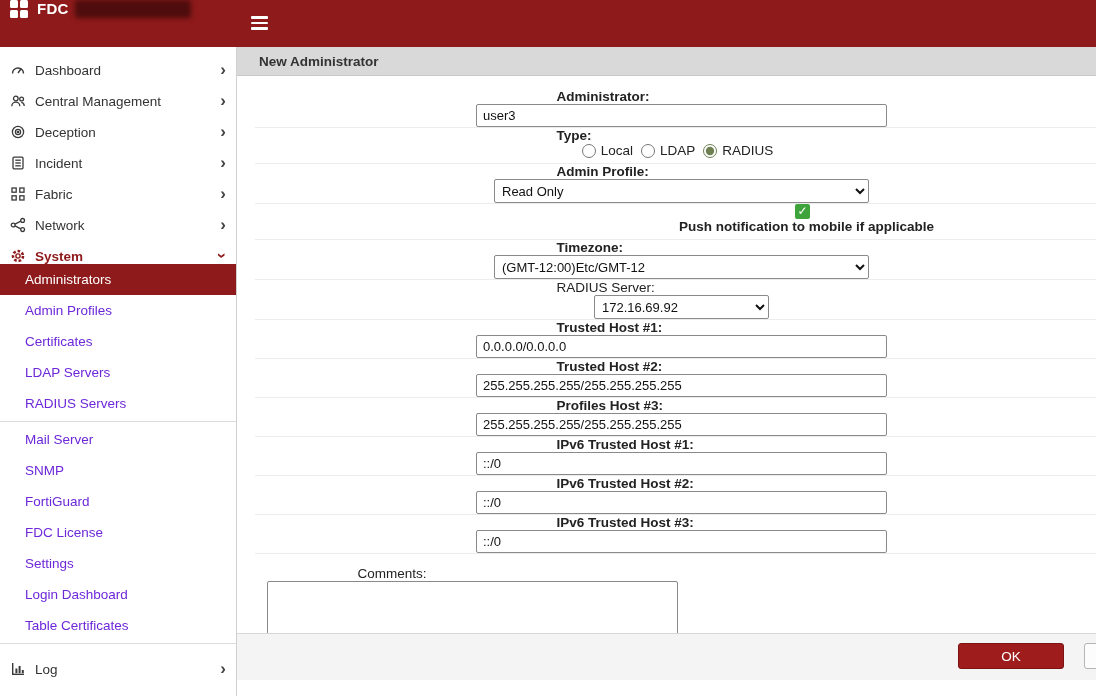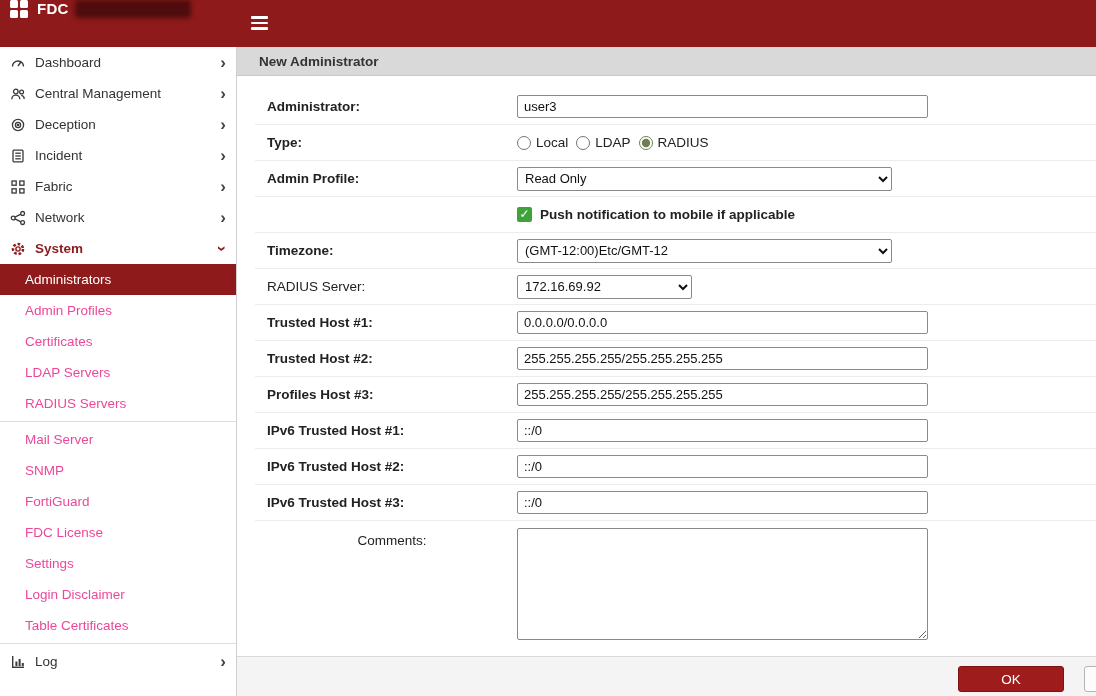--- a/index.html
+++ b/index.html
@@ -27,52 +27,52 @@
   }
   .hamburger { position:absolute; left:251px; top:16px; width:17px; cursor:pointer; }
   .hamburger div { height:2.5px; background:#fff; margin-bottom:3.2px; border-radius:1px; }
 
   
   .sidebar {
     position:absolute; top:47px; left:0; width:237px; bottom:0;
     background:#fff; border-right:1px solid #d0d0d0;
   }
   .nav-item {
-    height:31px; display:flex; align-items:center;
+    height:31px; display:flex; align-items:flex-end;
     padding:0 10px 0 9px; color:#333; font-size:13.5px; cursor:pointer;
   }
   .nav-item .ic { width:17px; height:17px; margin-right:9px; display:flex; align-items:center; justify-content:center; }
   .nav-item .lbl { flex:1; white-space:nowrap; }
   .chev { color:#444; font-size:17px; font-weight:700; line-height:1; display:inline-block; }
   .chev.down { transform:rotate(90deg); }
   .nav-item.system { color:#8e1a1b; font-weight:700; }
   .nav-item.system .chev { color:#8e1a1b; }
   .sub-item {
     height:31px; display:flex; align-items:center;
-    padding-left:25px; font-size:13.5px; color:#ec4899; cursor:pointer; white-space:nowrap;
+    padding-left:25px; font-size:13.5px; color:#6d28d9; cursor:pointer; white-space:nowrap;
   }
   .sub-item.selected { background:#8e1a1b; color:#fff; }
   .sb-divider { border-top:1px solid #ddd; margin:2px 0; }
 
   
   .page-header {
     position:absolute; left:237px; top:47px; width:859px; height:29px;
     background:#d9d9d9; border-bottom:1px solid #c8c8c8;
     display:flex; align-items:center; padding-left:22px;
     font-size:13.5px; font-weight:700; color:#333;
   }
 
   
   .form {
     position:absolute; left:237px; top:76px; width:859px; bottom:44px;
     background:#fff; padding:13px 0 0 18px; overflow:hidden;
   }
   .row {
     display:flex; align-items:center; min-height:36px;
-    border-bottom:1px solid #ececec; padding-left:12px;
+    border-bottom:1px solid #ececec; padding-left:12px;flex-direction:column;
   }
   .row .label { width:250px; font-size:13.5px; color:#222; flex-shrink:0; }
   .row .label.b { font-weight:700; }
   .ti {
     width:411px; height:23px; border:1px solid #8a8a8a; border-radius:2px;
     font-size:13px; padding:0 6px; font-family:inherit; color:#111; background:#fff;
   }
   select {
     width:375px; height:24px; border:1px solid #8a8a8a; border-radius:2px;
     font-size:13px; font-family:inherit; background:#fff; color:#111; padding:0 3px;
@@ -93,21 +93,21 @@
   .cbox {
     width:15px; height:15px; background:#3fa33c; border-radius:2px;
     color:#fff; font-size:12px; line-height:15px; text-align:center;
     margin-right:8px; flex-shrink:0; cursor:pointer;
   }
   .cbox::after { content:"\2713"; }
   .cbox-label { font-size:13.5px; font-weight:700; color:#222; }
 
   
   .footer {
-    position:absolute; left:237px; bottom:0; width:859px; height:40px;
+    position:absolute; left:237px; bottom:16px; width:859px; height:47px;
     background:#f4f4f4; border-top:1px solid #d8d8d8;
   }
   .ok-btn {
     position:absolute; right:32px; top:9px; width:106px; height:26px;
     background:#9e1c1c; color:#fff; border:1px solid #7d1212; border-radius:3px;
     font-size:13.5px; font-family:inherit; cursor:pointer;
   }
   .partial-btn {
     position:absolute; right:-4px; top:9px; width:16px; height:26px;
     background:#fcfcfc; border:1px solid #b5b5b5; border-radius:3px;
@@ -248,21 +248,21 @@
   <div class="sub-item">
     <span>FortiGuard</span>
   </div>
   <div class="sub-item">
     <span>FDC License</span>
   </div>
   <div class="sub-item">
     <span>Settings</span>
   </div>
   <div class="sub-item">
-    <span>Login Disclaimer</span>
+    <span>Login Dashboard</span>
   </div>
   <div class="sub-item">
     <span>Table Certificates</span>
   </div>
 
   <div class="sb-divider"></div>
 
   <div class="nav-item">
     <span class="ic">
       <svg viewBox="0 0 16 16" width="16" height="16" fill="#3a3a3a">

